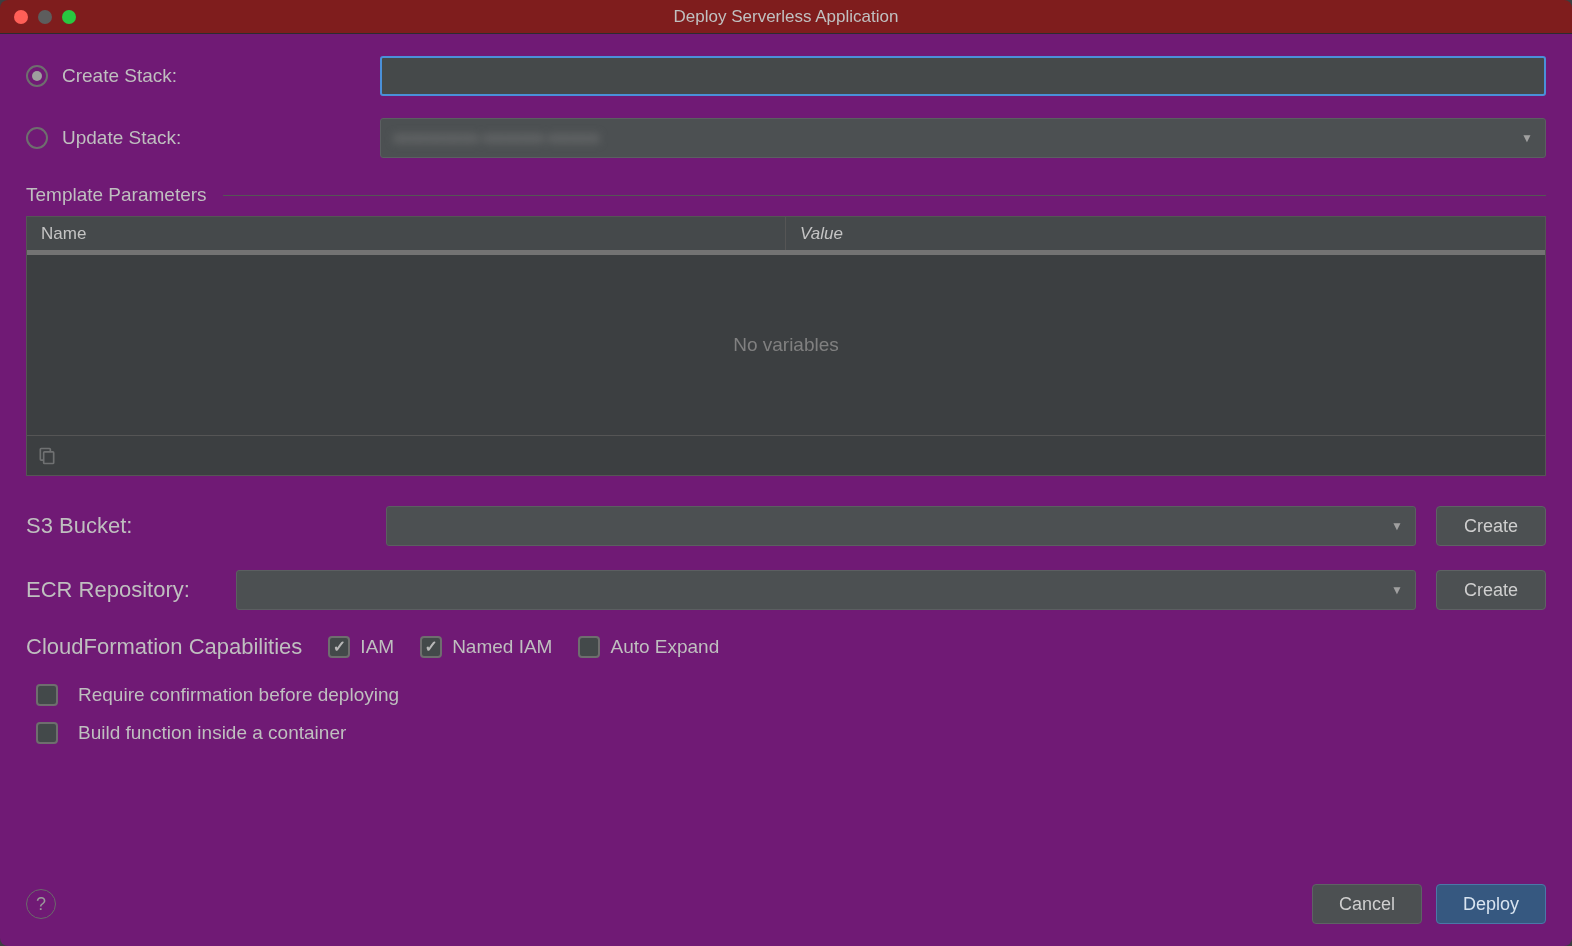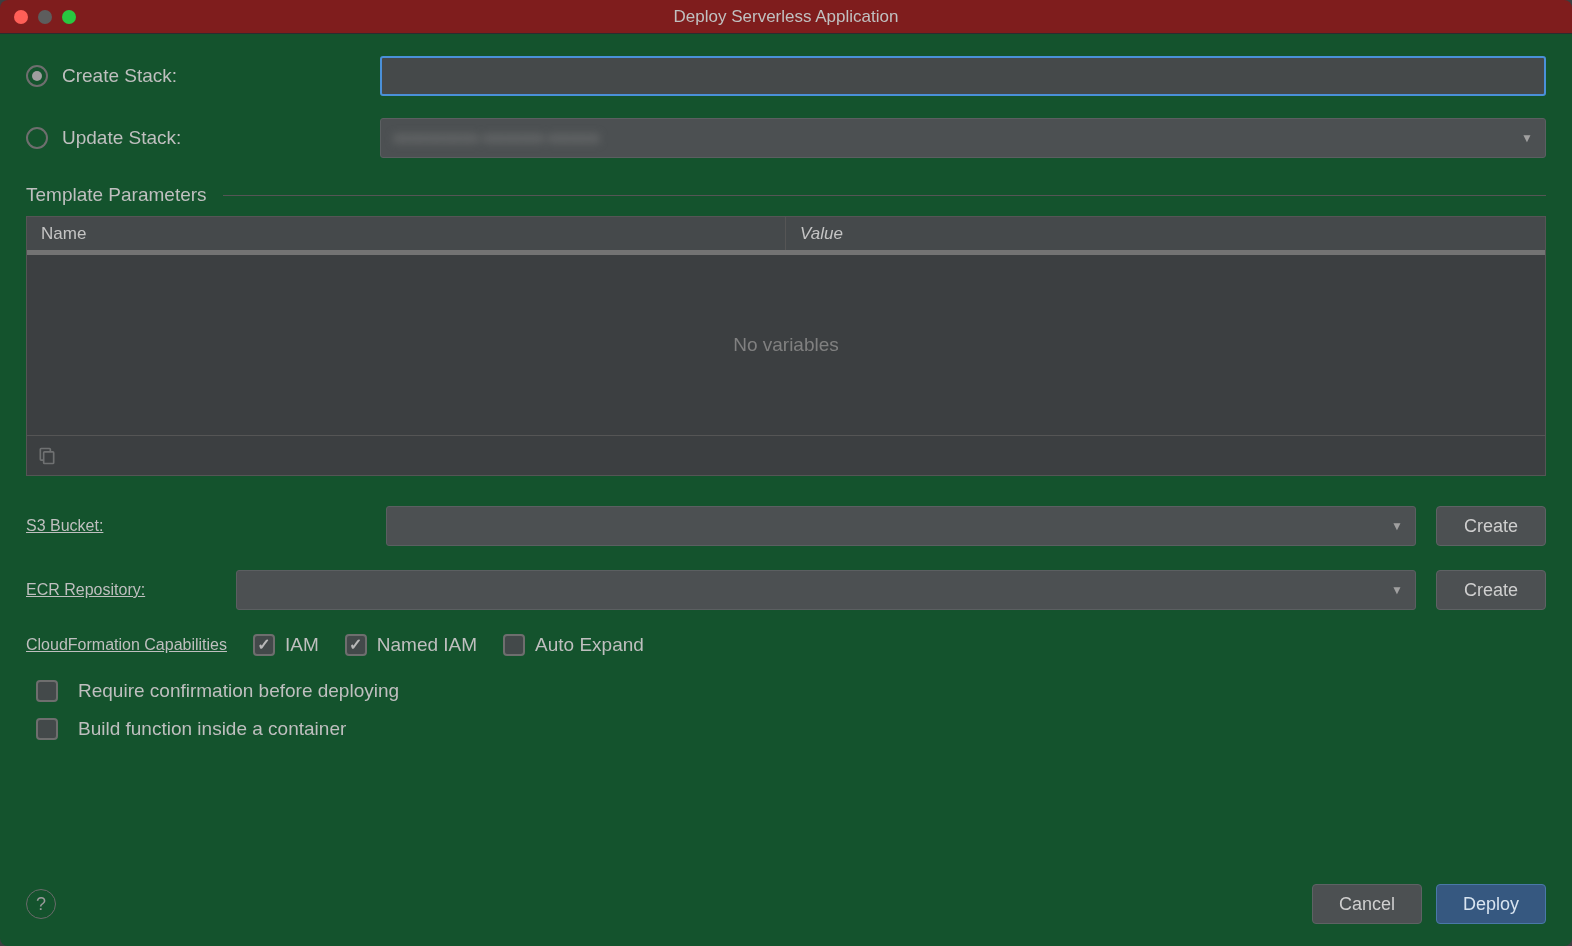--- a/index.html
+++ b/index.html
@@ -43,21 +43,21 @@
     left: 0; right: 0;
     text-align: center;
     color: #c0c0c0;
     font-size: 17px;
     pointer-events: none;
   }
   .content {
     flex: 1;
     padding: 22px 26px 22px 26px;
     display: flex; flex-direction: column;
-    background: #14532d;
+    background: #701a75;
   }
 
   .row {
     display: flex;
     align-items: center;
     margin-bottom: 22px;
     gap: 14px;
   }
   .radio-wrap {
     display: flex;
@@ -177,23 +177,22 @@
   }
 
   .field-row {
     display: flex;
     align-items: center;
     gap: 20px;
     margin-bottom: 24px;
   }
   .field-label {
     color: #bfbfbf;
-    font-size: 16px;
+    font-size: 22px;
     flex-shrink: 0;
-    text-decoration: underline;
   }
   .s3-label { width: 340px; }
   .ecr-label { width: 190px; }
   .btn {
     background: #4c5052;
     border: 1px solid #5e6264;
     color: #cfcfcf;
     height: 40px;
     min-width: 110px;
     border-radius: 4px;

